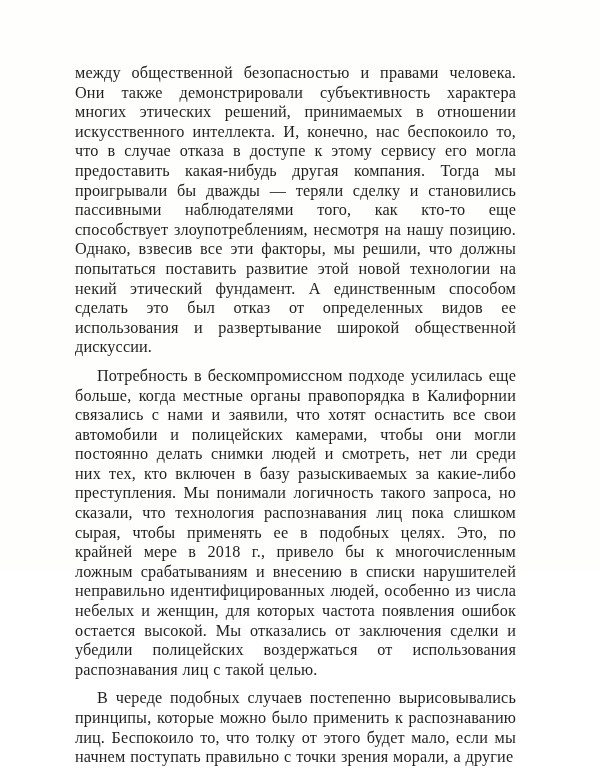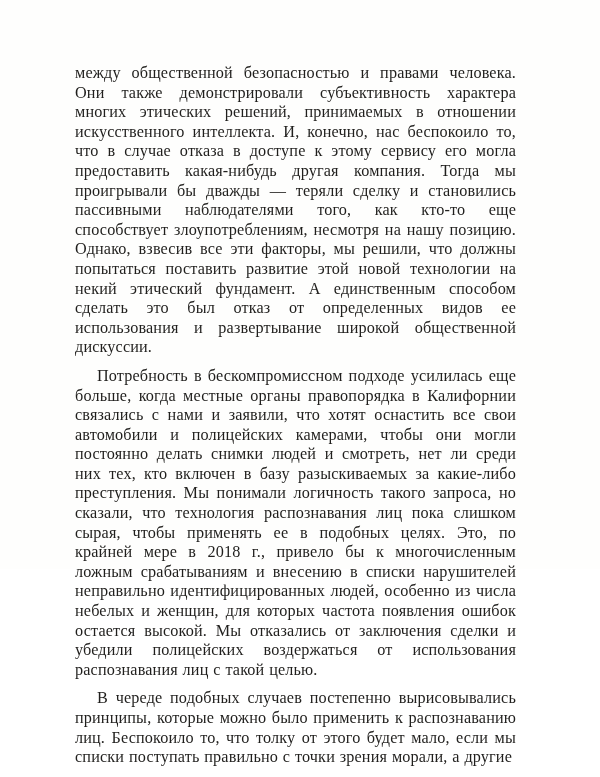--- a/index.html
+++ b/index.html
@@ -34,14 +34,14 @@
     text-indent: 22px;
     margin-top: 9px;
   }
 </style>
 </head>
 <body>
 
 <div class="page">
   <p>между общественной безопасностью и правами человека. Они также демонстрировали субъективность характера многих этических решений, принимаемых в отношении искусственного интеллекта. И, конечно, нас беспокоило то, что в случае отказа в доступе к этому сервису его могла предоставить какая-нибудь другая компания. Тогда мы проигрывали бы дважды — теряли сделку и становились пассивными наблюдателями того, как кто-то еще способствует злоупотреблениям, несмотря на нашу позицию. Однако, взвесив все эти факторы, мы решили, что должны попытаться поставить развитие этой новой технологии на некий этический фундамент. А единственным способом сделать это был отказ от определенных видов ее использования и развертывание широкой общественной дискуссии.</p>
   <p class="indented">Потребность в бескомпромиссном подходе усилилась еще больше, когда местные органы правопорядка в Калифорнии связались с нами и заявили, что хотят оснастить все свои автомобили и полицейских камерами, чтобы они могли постоянно делать снимки людей и смотреть, нет ли среди них тех, кто включен в базу разыскиваемых за какие-либо преступления. Мы понимали логичность такого запроса, но сказали, что технология распознавания лиц пока слишком сырая, чтобы применять ее в подобных целях. Это, по крайней мере в 2018 г., привело бы к многочисленным ложным срабатываниям и внесению в списки нарушителей неправильно идентифицированных людей, особенно из числа небелых и женщин, для которых частота появления ошибок остается высокой. Мы отказались от заключения сделки и убедили полицейских воздержаться от использования распознавания лиц с такой целью.</p>
-  <p class="indented">В череде подобных случаев постепенно вырисовывались принципы, которые можно было применить к распознаванию лиц. Беспокоило то, что толку от этого будет мало, если мы списки поступать правильно с точки зрения морали, а другие</p>
+  <p class="indented">В череде подобных случаев постепенно вырисовывались принципы, которые можно было применить к распознаванию лиц. Беспокоило то, что толку от этого будет мало, если мы начнем поступать правильно с точки зрения морали, а другие</p>
 </div>
 
 </body></html>

